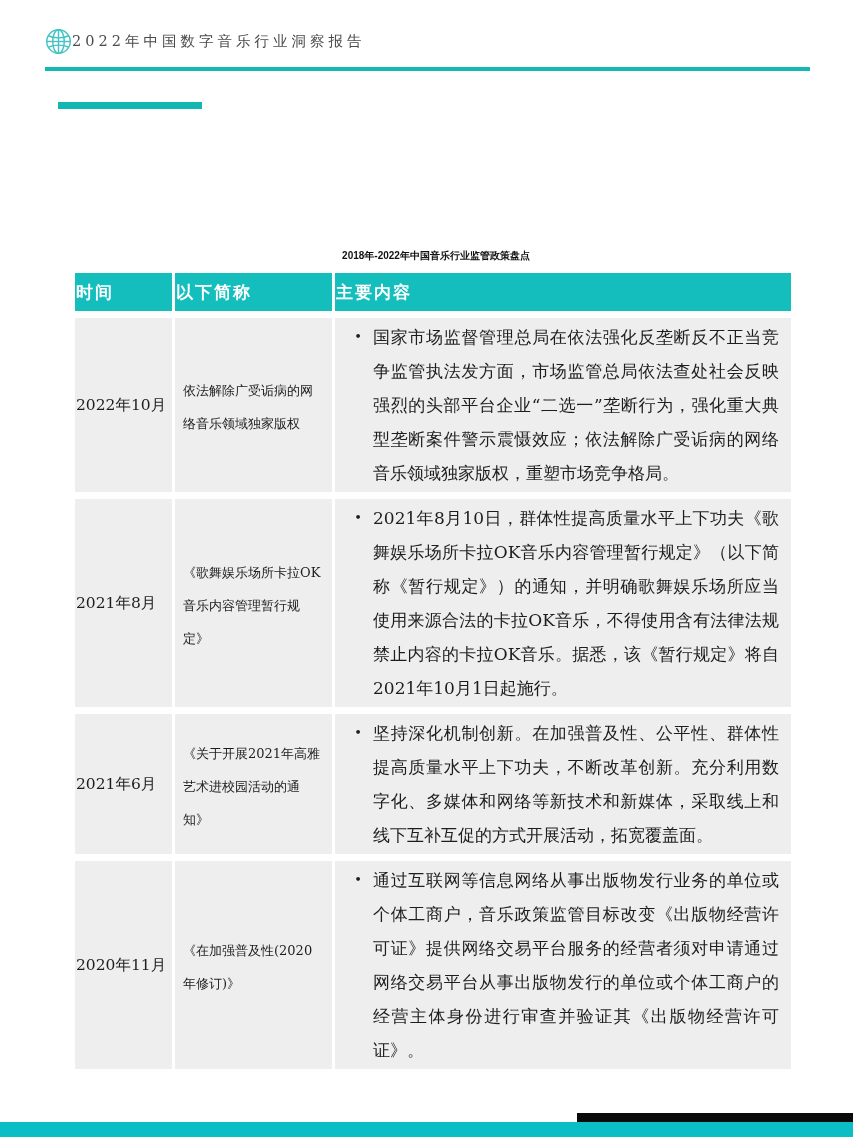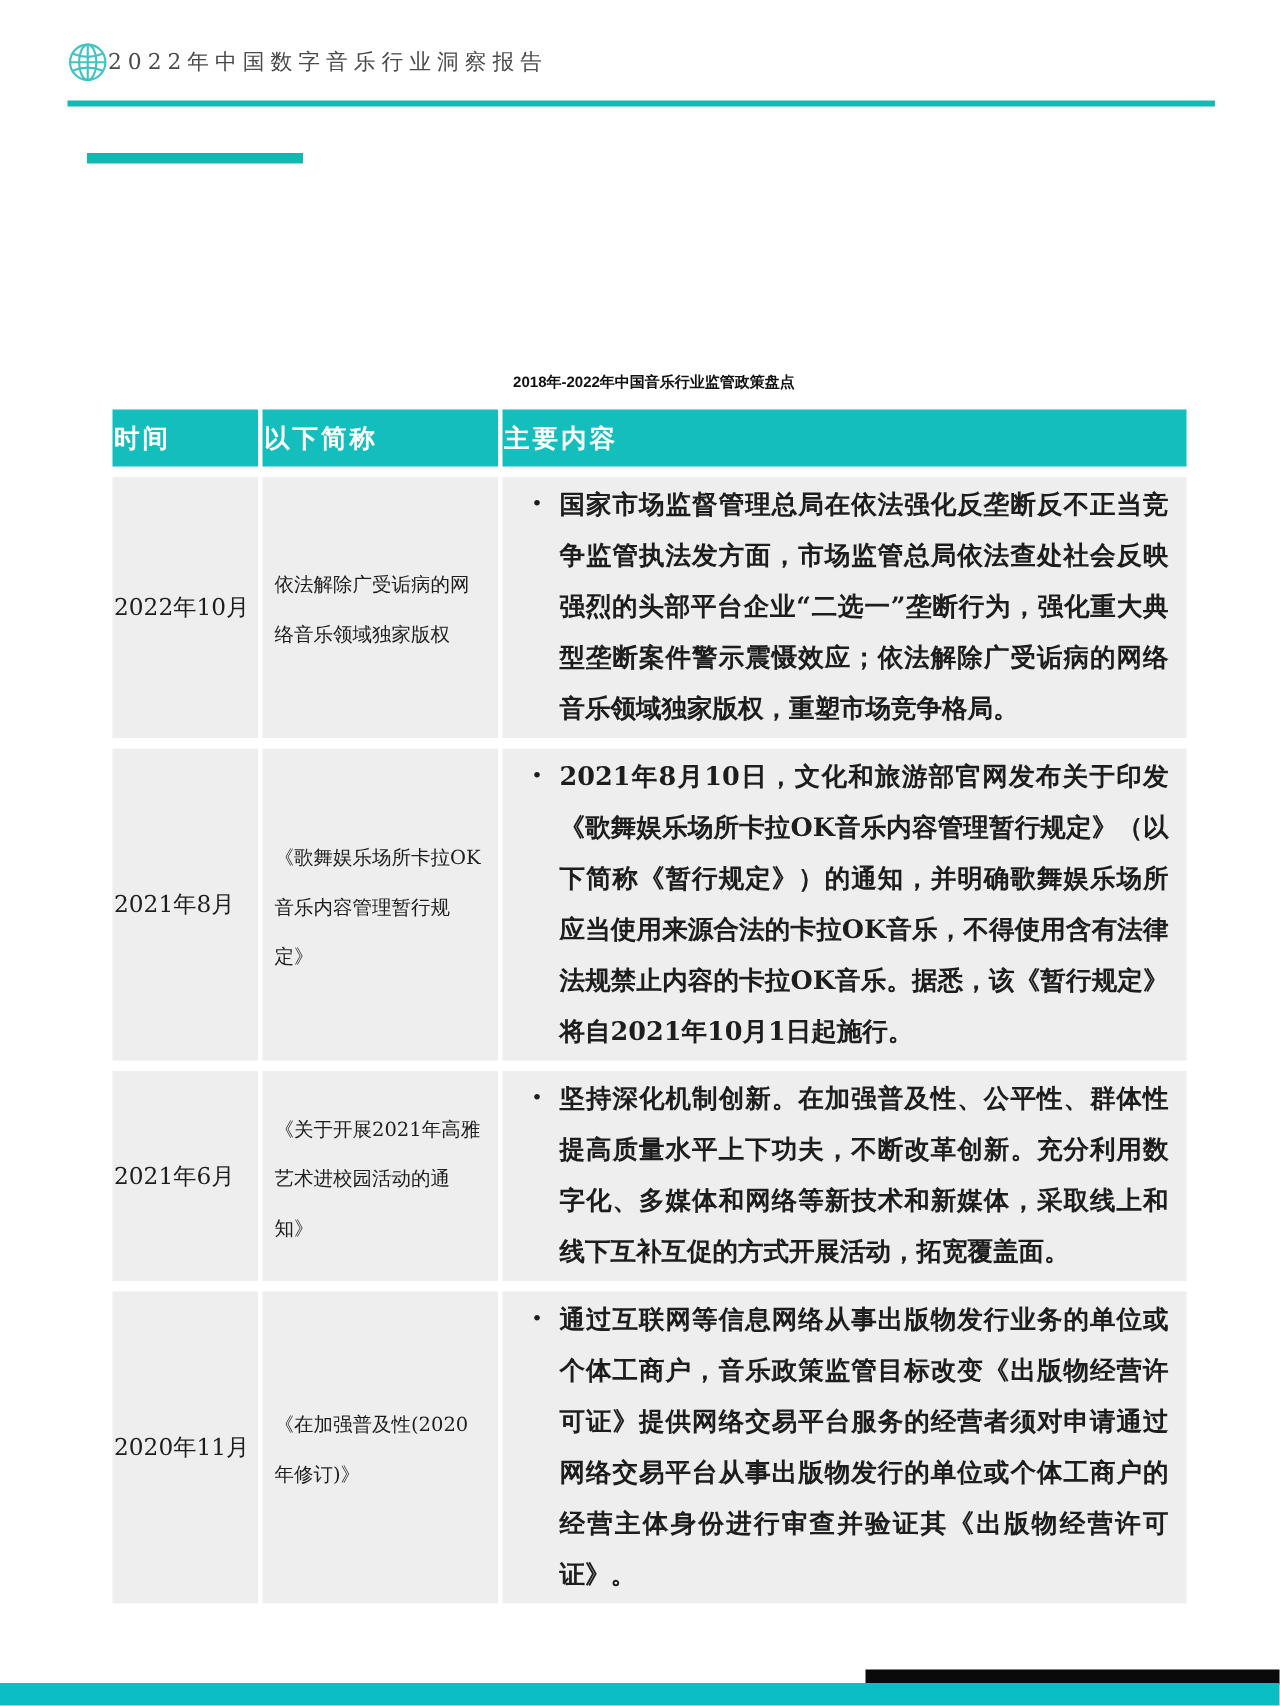--- a/index.html
+++ b/index.html
@@ -102,21 +102,20 @@
   .content-wrap { display: flex; align-items: flex-start; }
   .bullet {
     flex: 0 0 30px;
     text-align: center;
     font-size: 13px;
     line-height: 34px;
   }
   .content-text {
     flex: 1;
     text-align: justify;
-    font-weight: bold;
   }
 
   
   .footer-black-bar {
     position: absolute; left: 577px; top: 1113px;
     width: 276px; height: 10px;
     background: #0a0a0a;
   }
   .footer-teal-bar {
     position: absolute; left: 0; top: 1122px;
@@ -169,21 +168,21 @@
               <span class="content-text">国家市场监督管理总局在依法强化反垄断反不正当竞争监管执法发方面，市场监管总局依法查处社会反映强烈的头部平台企业“二选一”垄断行为，强化重大典型垄断案件警示震慑效应；依法解除广受诟病的网络音乐领域独家版权，重塑市场竞争格局。</span>
             </div>
           </td>
         </tr>
         <tr>
           <td class="time-cell">2021年8月</td>
           <td class="policy-cell">《歌舞娱乐场所卡拉OK音乐内容管理暂行规定》</td>
           <td class="content-cell">
             <div class="content-wrap">
               <span class="bullet">•</span>
-              <span class="content-text">2021年8月10日，文化和旅游部官网发布关于印发《歌舞娱乐场所卡拉OK音乐内容管理暂行规定》（以下简称《暂行规定》）的通知，并明确歌舞娱乐场所应当使用来源合法的卡拉OK音乐，不得使用含有法律法规禁止内容的卡拉OK音乐。据悉，该《暂行规定》将自2021年10月1日起施行。</span>
+              <span class="content-text">2021年8月10日，群体性提高质量水平上下功夫《歌舞娱乐场所卡拉OK音乐内容管理暂行规定》（以下简称《暂行规定》）的通知，并明确歌舞娱乐场所应当使用来源合法的卡拉OK音乐，不得使用含有法律法规禁止内容的卡拉OK音乐。据悉，该《暂行规定》将自2021年10月1日起施行。</span>
             </div>
           </td>
         </tr>
         <tr>
           <td class="time-cell">2021年6月</td>
           <td class="policy-cell">《关于开展2021年高雅艺术进校园活动的通知》</td>
           <td class="content-cell">
             <div class="content-wrap">
               <span class="bullet">•</span>
               <span class="content-text">坚持深化机制创新。在加强普及性、公平性、群体性提高质量水平上下功夫，不断改革创新。充分利用数字化、多媒体和网络等新技术和新媒体，采取线上和线下互补互促的方式开展活动，拓宽覆盖面。</span>

